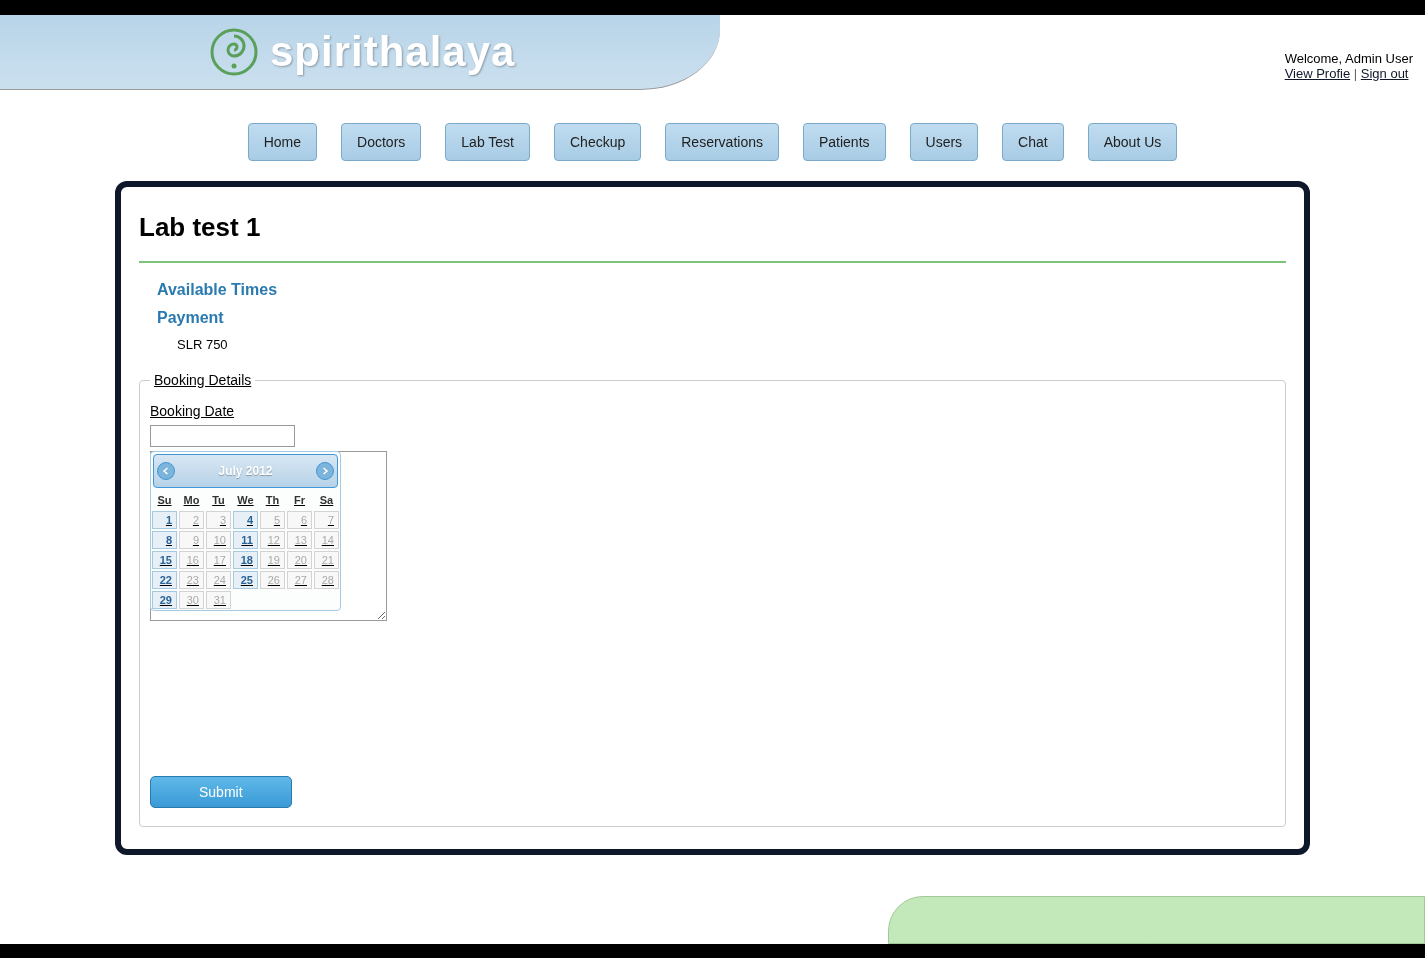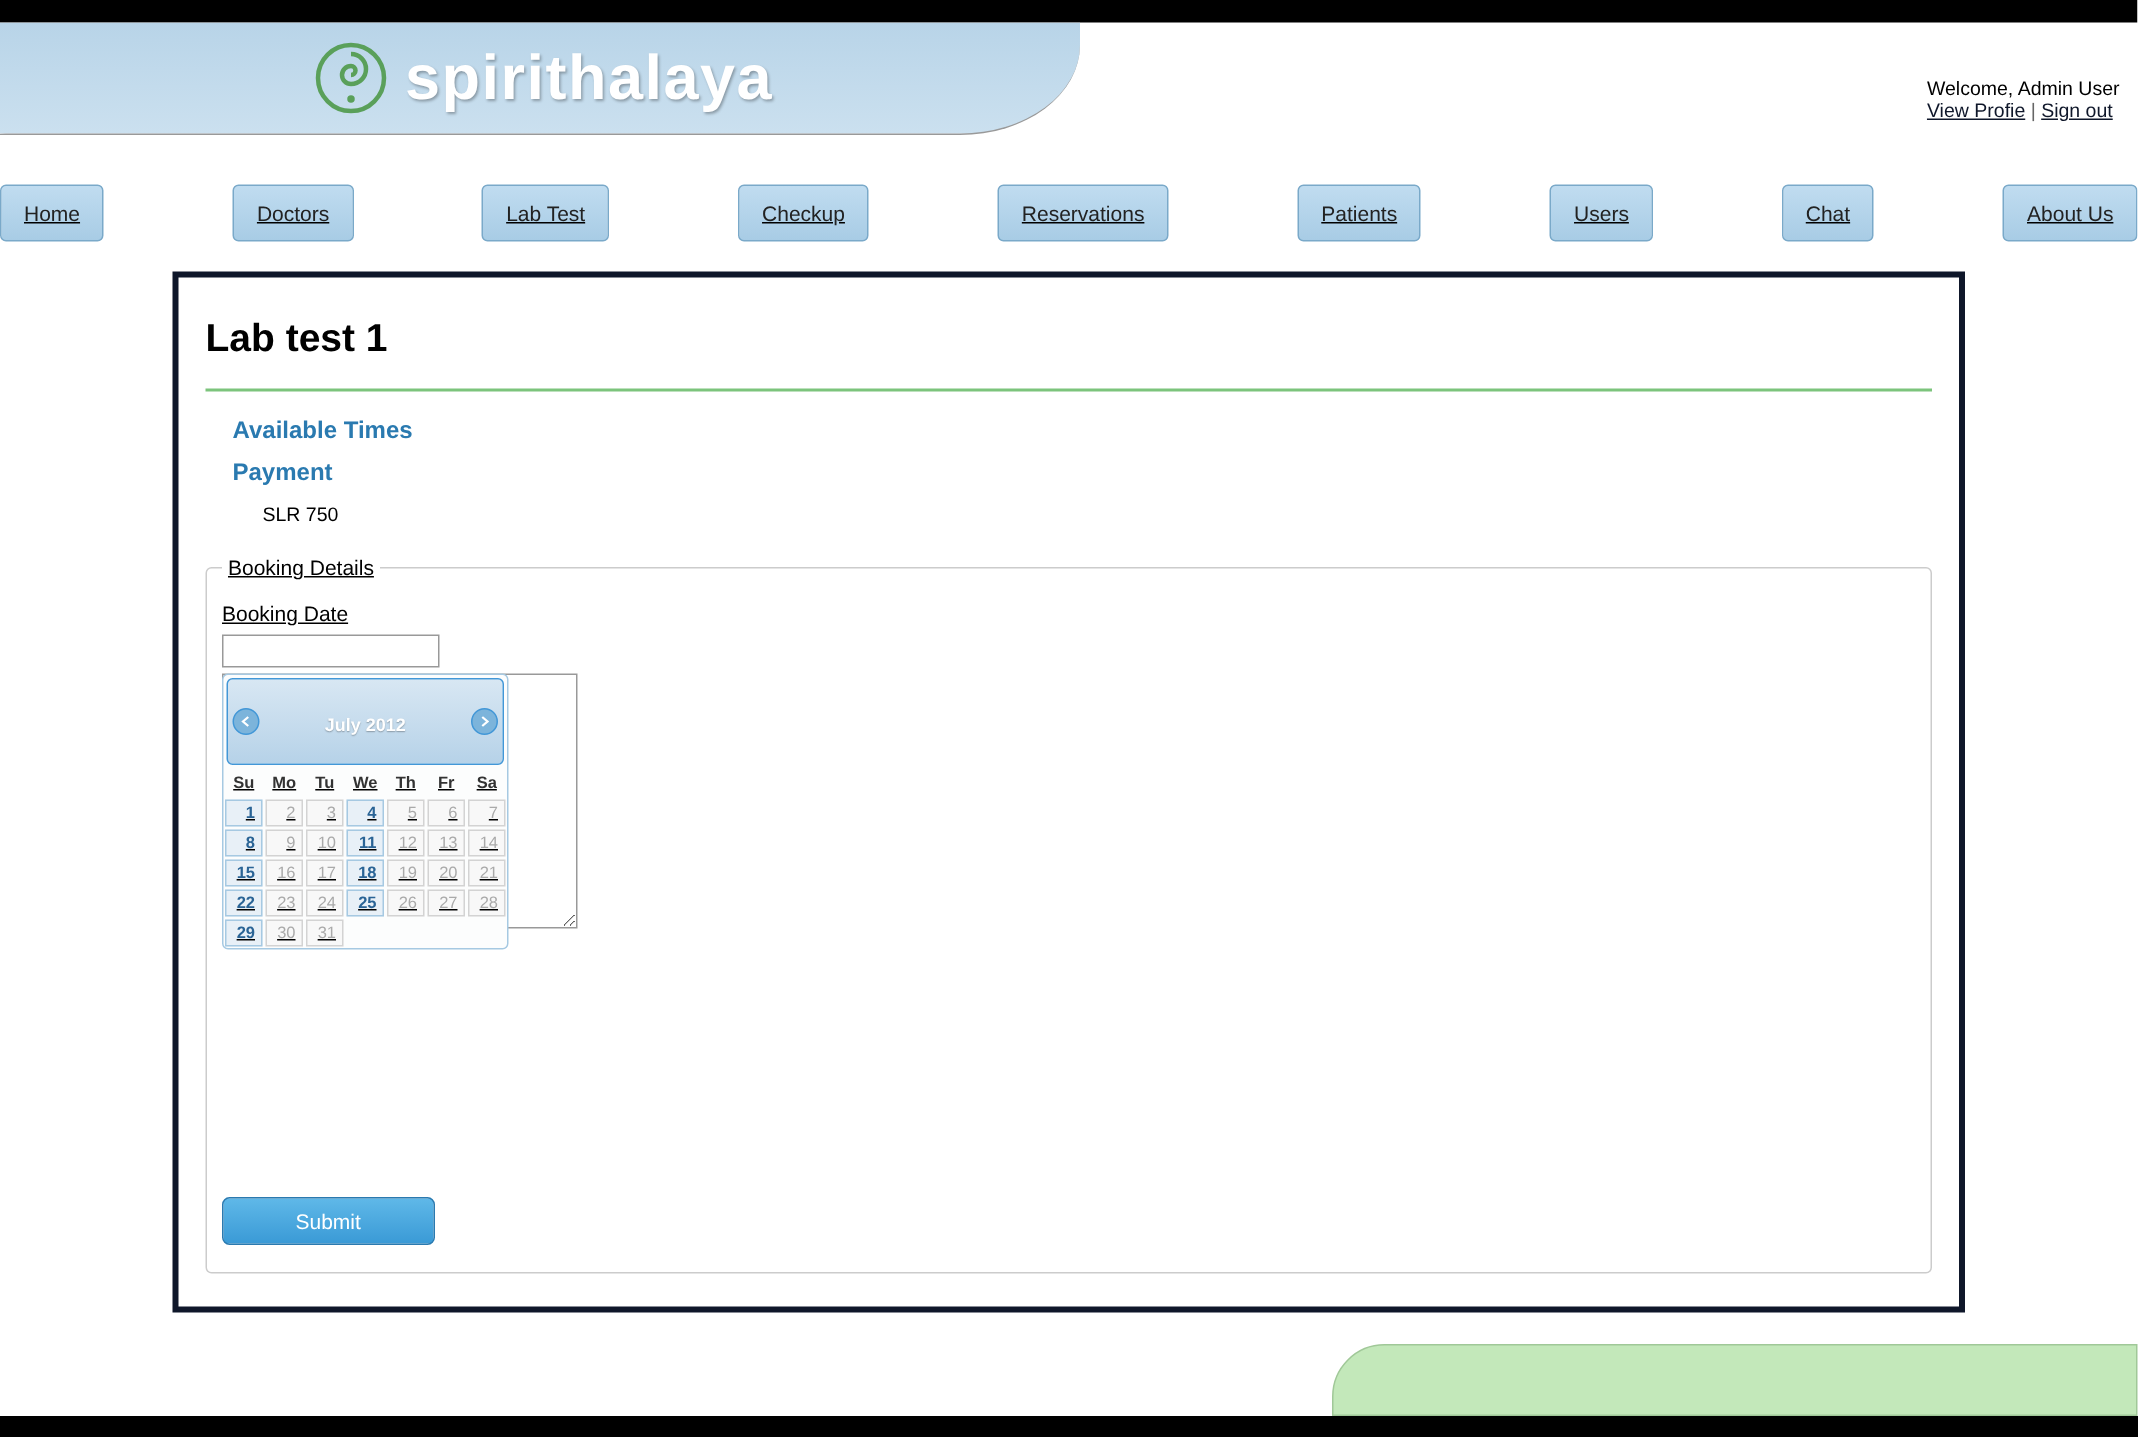--- a/index.html
+++ b/index.html
@@ -34,39 +34,38 @@
     .user-info {
       text-align: left;
       padding: 36px 12px 0 0;
       font-size: 13px;
     }
     .user-info a { color: #0f172a; text-decoration: underline; }
     .separator { color: #666; }
     
     .nav-bar {
       display: flex;
-      justify-content: space-between;
-      gap: 8px;
+      justify-content: center;
+      gap: 24px;
       margin-top: 33px;
       margin-bottom: 20px;
-      text-decoration: underline;
     }
     .nav-button {
       background: linear-gradient(to bottom, #c0dcf0, #a8cce5);
       border: 1px solid #7aa9c9;
       border-radius: 4px;
       padding: 10px 15px;
       font-size: 14px;
       cursor: pointer;
       color: #222;
     }
     
     .content-panel {
-      border: 4px solid #0f172a;
-      border-radius: 0;
+      border: 6px solid #0f172a;
+      border-radius: 12px;
       margin: 0 115px 30px 115px;
       padding: 25px 18px 22px 18px;
       position: relative;
     }
     
     .page-title {
       font-size: 26px;
       font-weight: bold;
       padding-bottom: 18px;
       border-bottom: 2px solid #7cc47c;
@@ -124,23 +123,23 @@
       border: 1px solid #a6c9e2;
       border-radius: 4px;
       background: #fcfdfd;
       margin-bottom: 150px;
     }
     .dp-header {
       background: linear-gradient(to bottom, #d8e7f3, #b6d2e8);
       border: 1px solid #4297d7;
       border-radius: 4px;
       margin: 2px;
-      padding: 19px 0;
+      padding: 7px 0;
       display: flex;
-      align-items: flex-end;
+      align-items: center;
       justify-content: space-between;
       position: relative;
     }
     .dp-arrow {
       width: 18px;
       height: 18px;
       border-radius: 50%;
       background: #7cb4db;
       border: 1px solid #4297d7;
       cursor: pointer;

